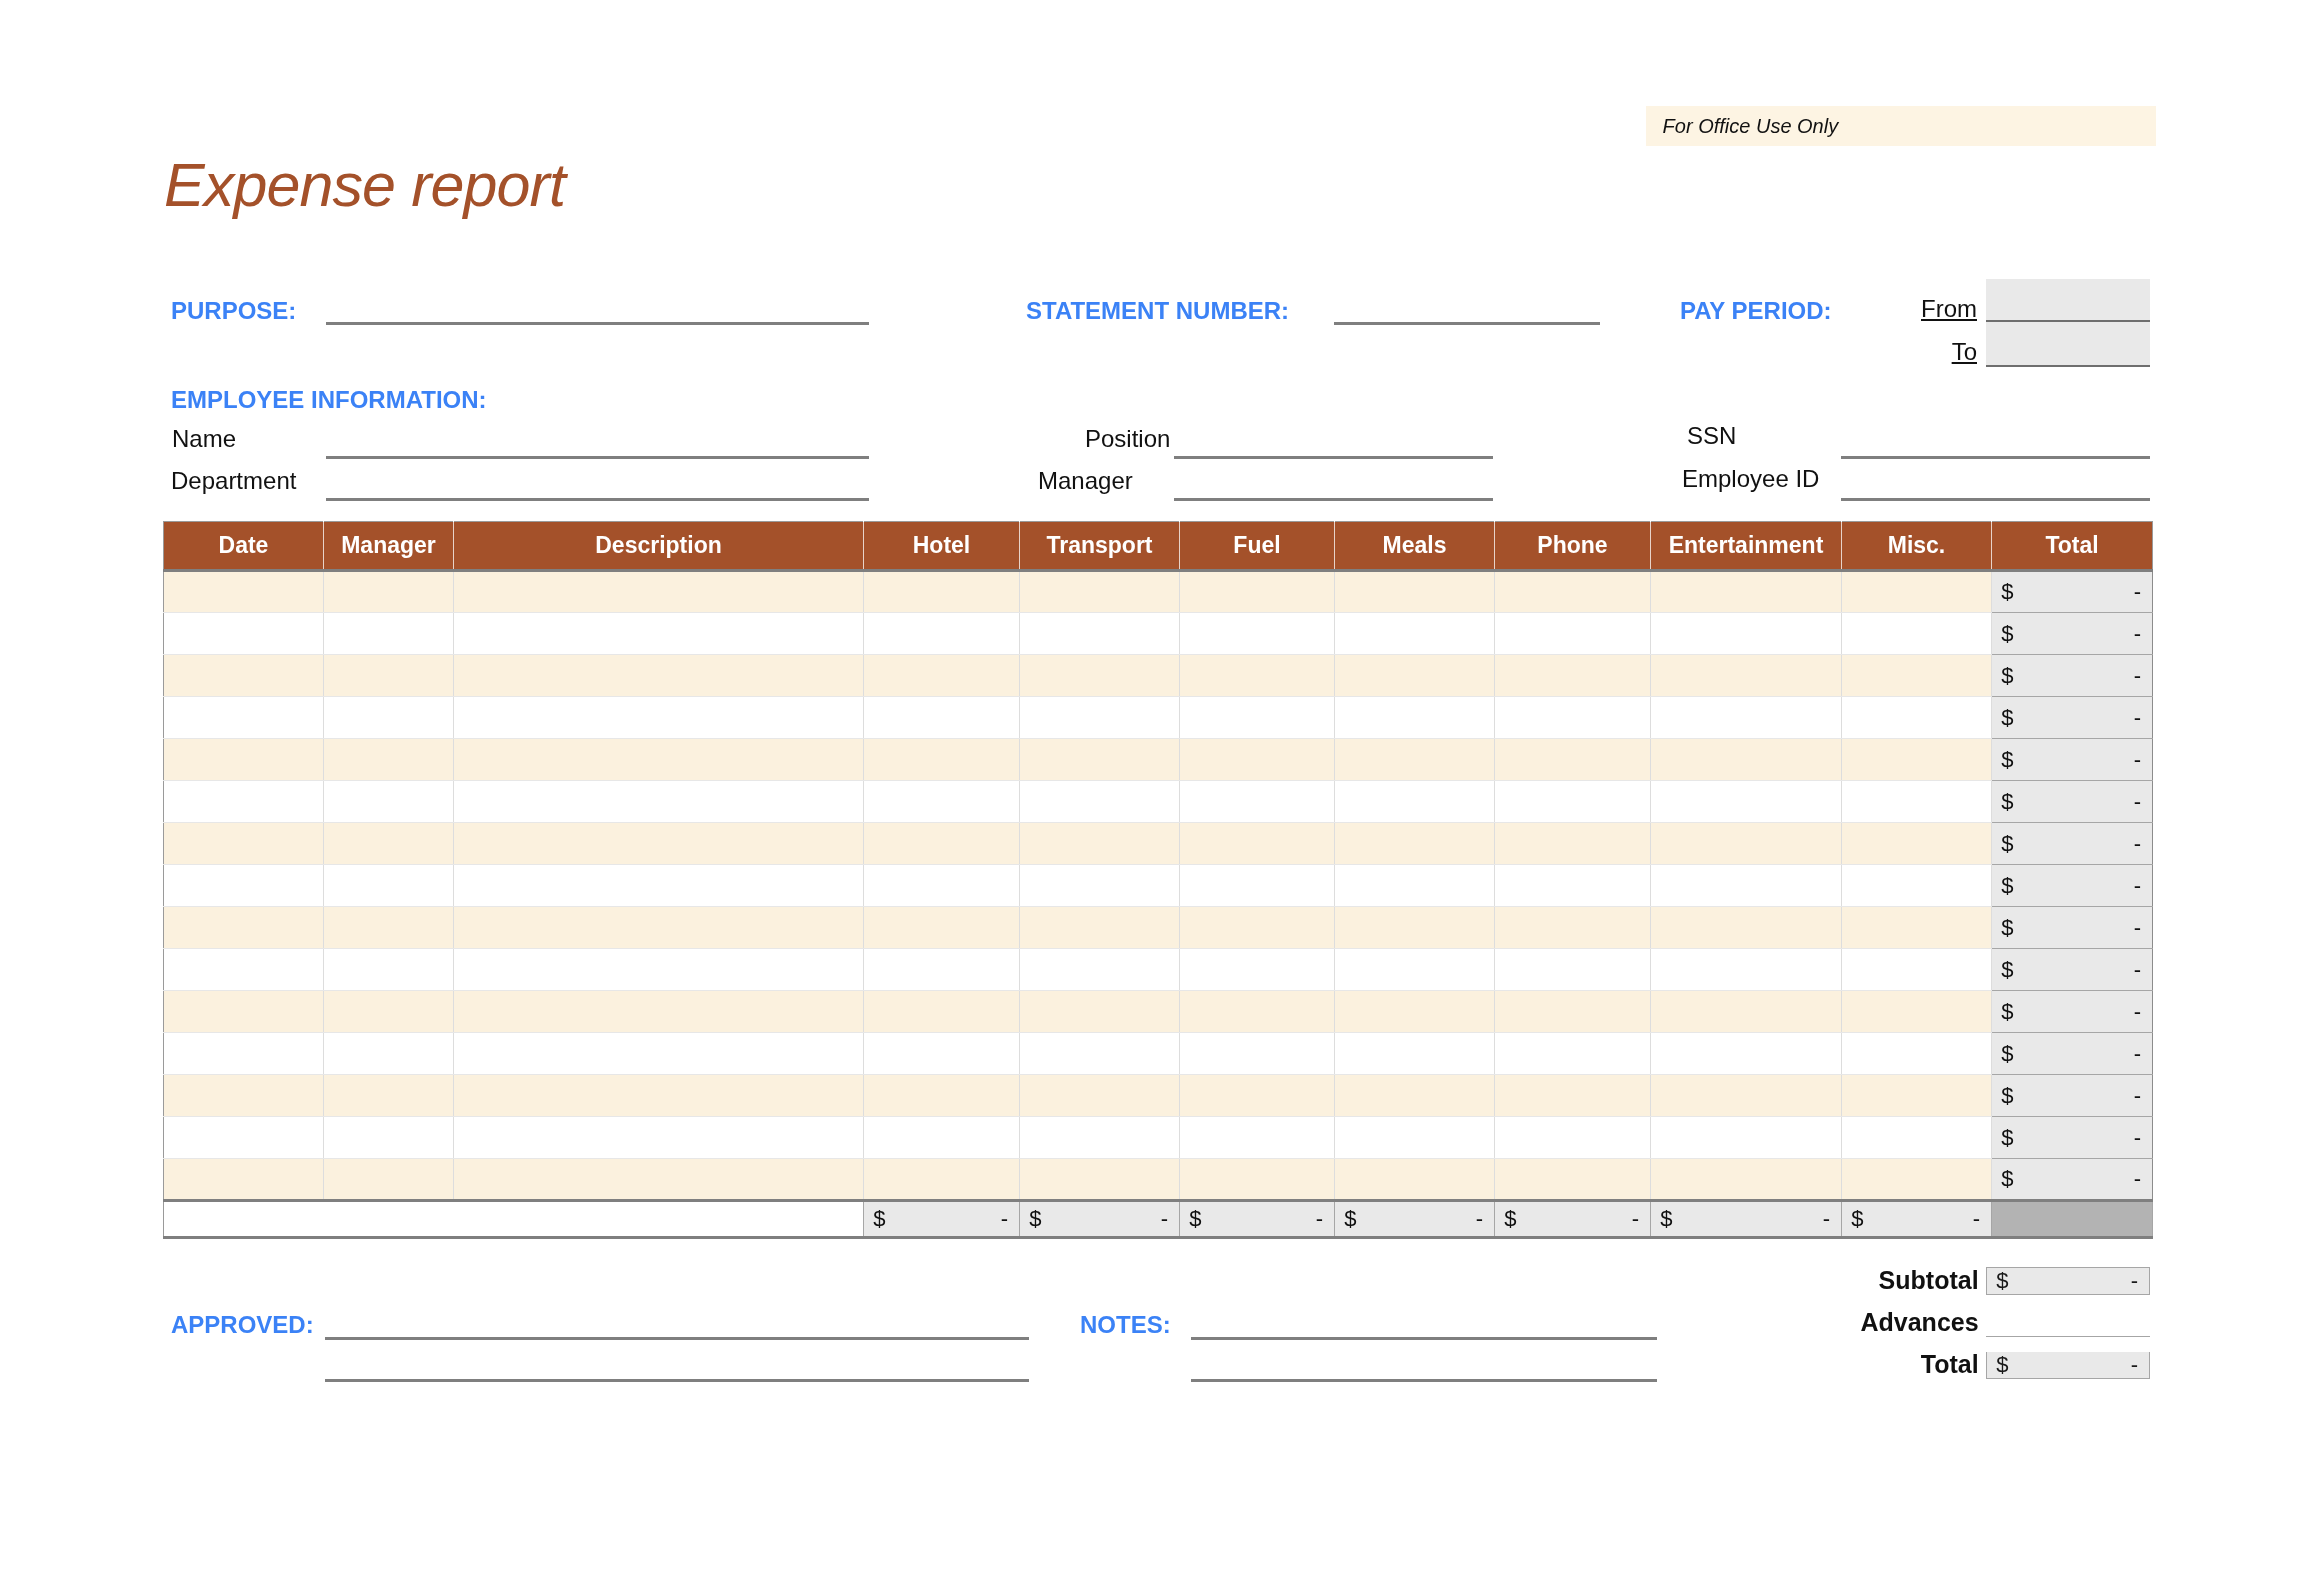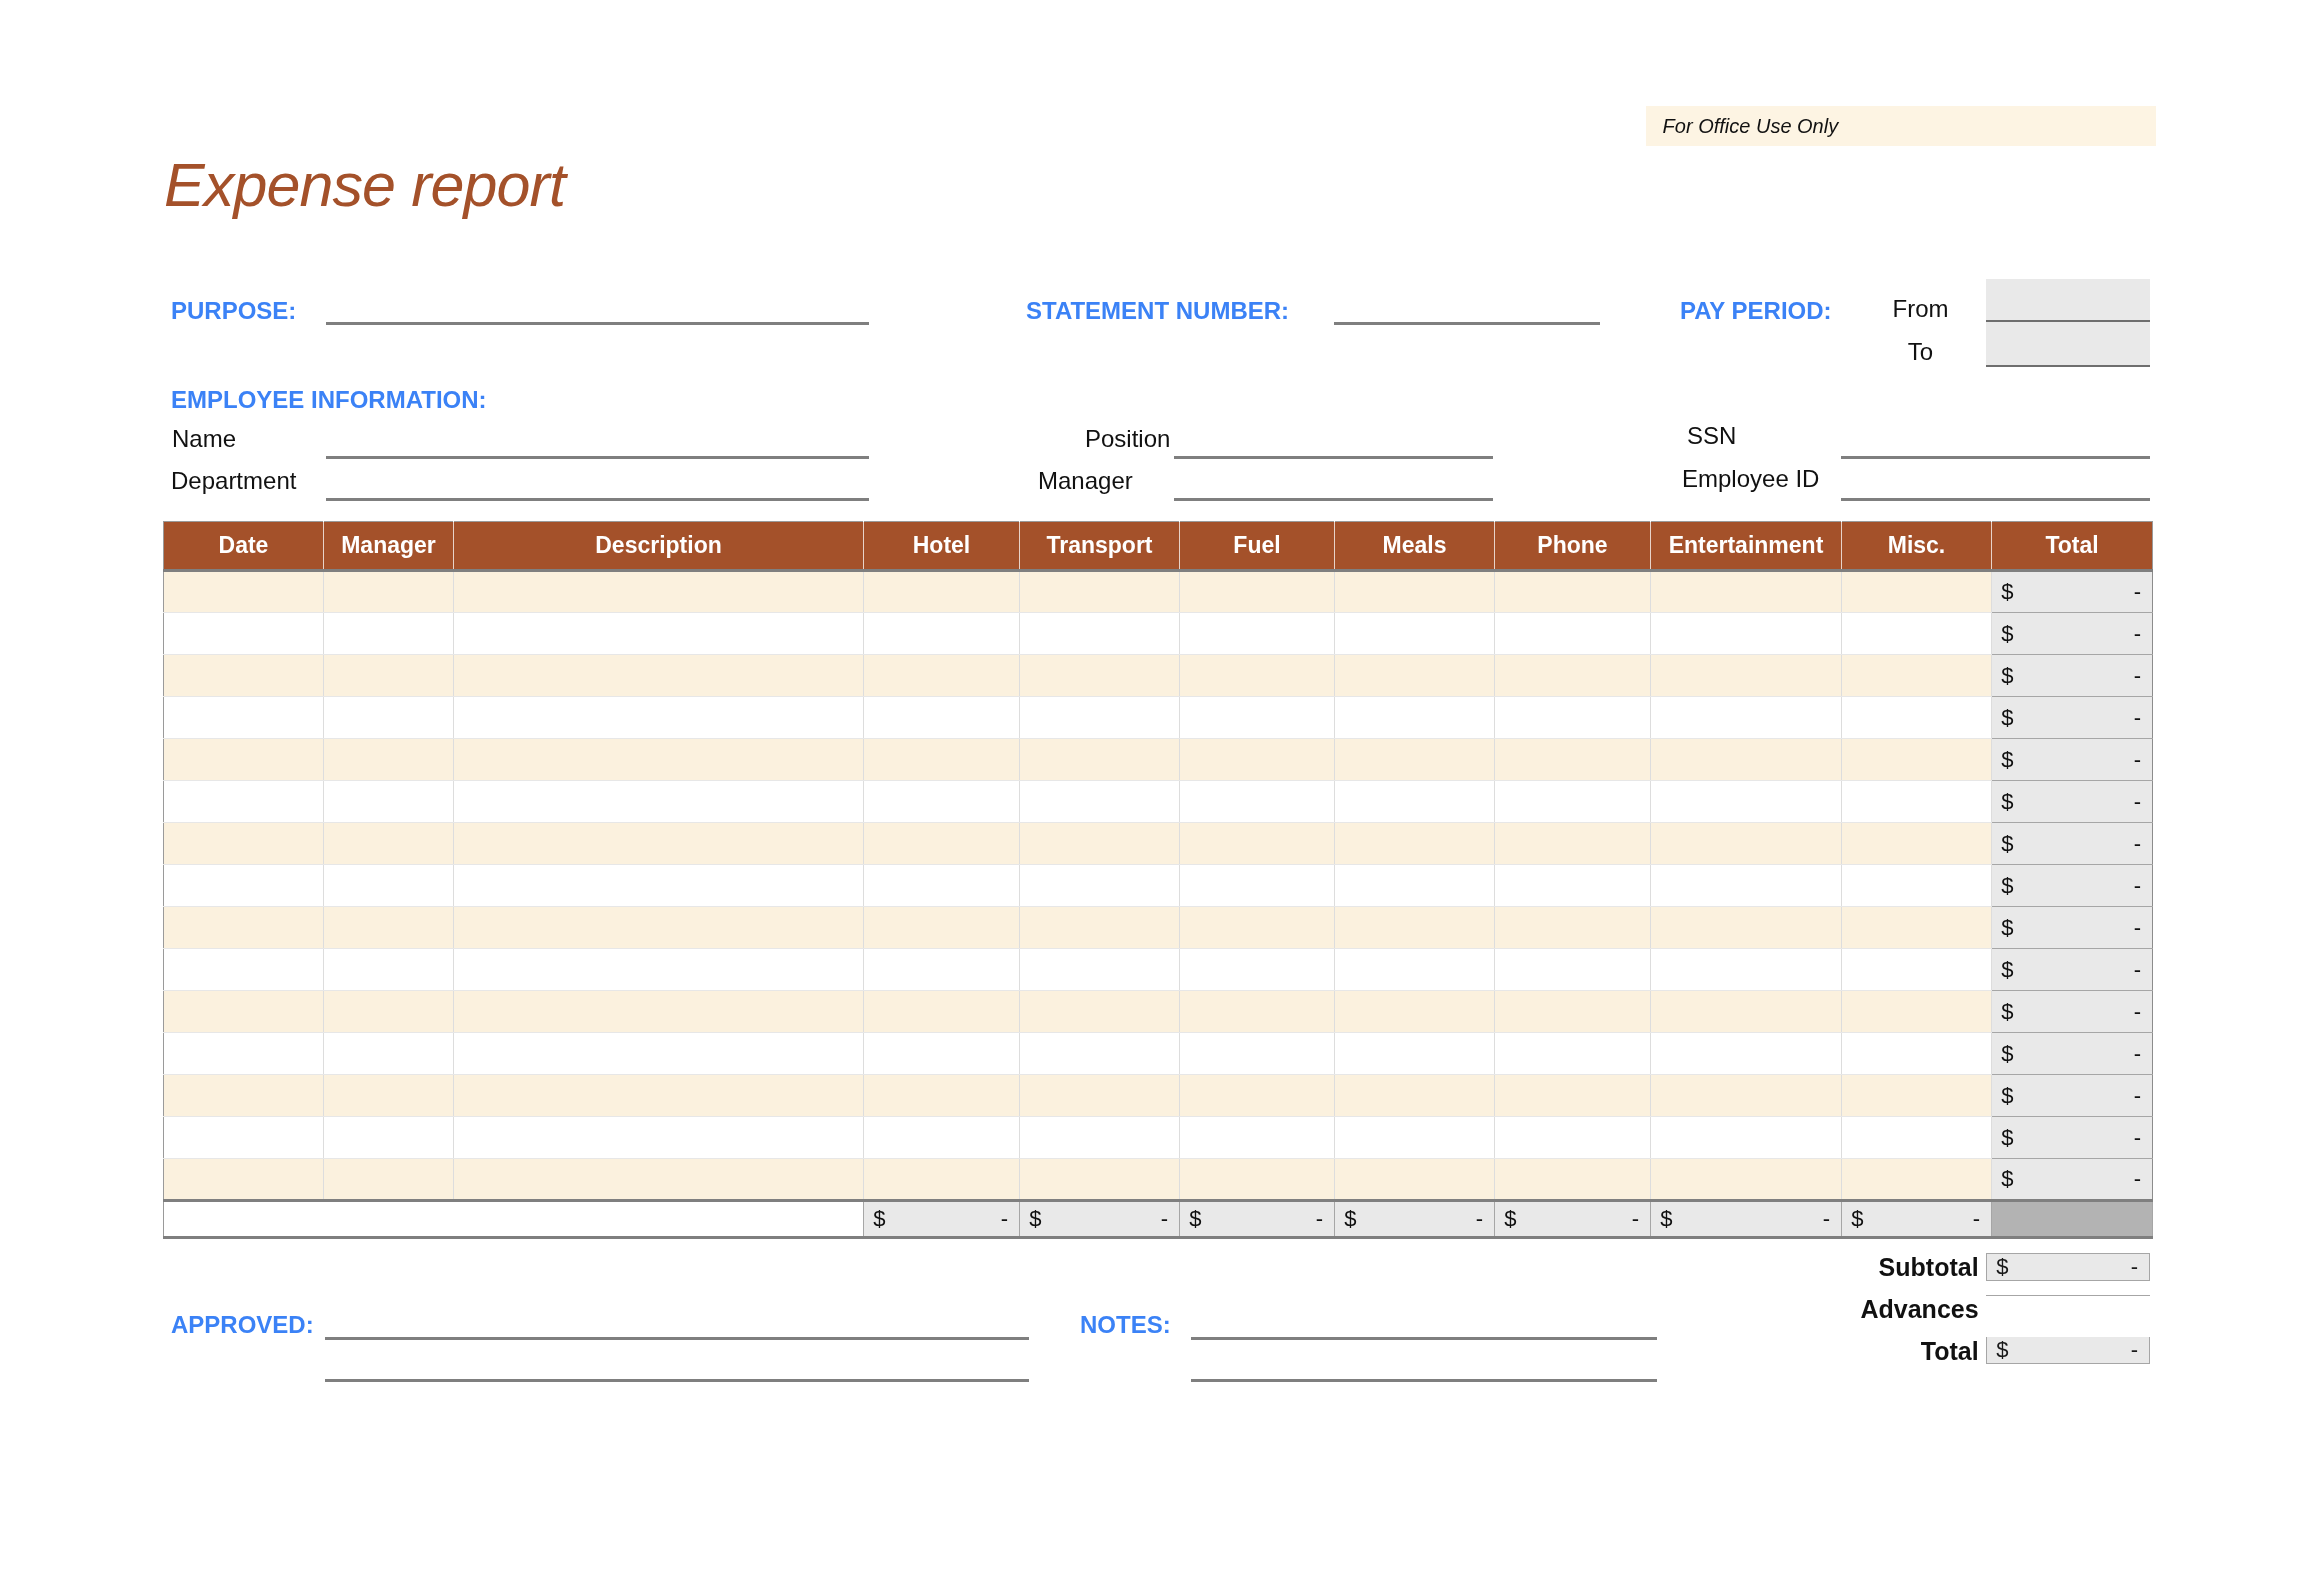--- a/index.html
+++ b/index.html
@@ -16,21 +16,21 @@
   .banner span { font-style:italic; font-size:20px; color:#111; }
 
   
   .title { left:164px; top:150px; font-size:61px; color:#A4512A; letter-spacing:-0.9px;font-style:italic; }
 
   
   .glabel { color:#3b82f6; font-weight:bold; font-size:24px; white-space:nowrap; }
   .blabel { color:#111; font-size:24px; white-space:nowrap; }
   .rule { height:2.8px; background:#7F7F7F; }
 
-  .rt { text-align:center; }
+  .rt { text-align:right;text-decoration:underline; }
 
   .paybox { width:164px; background:#E9E9E9; border-bottom:2.8px solid #6e6e6e; }
 
   
   .expense-table { position:absolute; left:163px; top:521px; width:1987px;
                    border-collapse:collapse; table-layout:fixed;
                    border-left:1.8px solid #9a9a9a; border-right:1.8px solid #9a9a9a;
                    border-top:1.8px solid #9a9a9a; }
   .expense-table th {
     background:#A4512A; color:#fff; font-size:23px; font-weight:bold;
@@ -49,21 +49,21 @@
            padding:0 11px 0 9.2px; font-size:22px; color:#111; height:100%; }
   
   td.blank { background:#ffffff; border:none; height:37px; }
   td.sumcell { background:#E9E9E9; border:1.8px solid #A6A6A6;
                border-bottom:3.7px solid #7f7f7f; height:37px; }
   td.darkcell { background:#B3B3B3; border:1.8px solid #A6A6A6;
                 border-bottom:3.7px solid #7f7f7f; height:37px; }
 
   
   .summary { left:1661px; top:1253px; width:489px; }
-  .srow { display:flex; height:42px; align-items:flex-start; }
+  .srow { display:flex; height:42px; align-items:flex-end; }
   .slabel { flex:1; text-align:right; font-weight:bold; font-size:25px; color:#111;
             display:flex; align-items:center; justify-content:flex-end; padding-right:7.4px; }
   .scell { width:164px; border:1.8px solid #A6A6A6; display:flex; align-items:center;
            justify-content:space-between; padding:0 11px 0 9.2px; font-size:22px; }
   .scell.gray { background:#E9E9E9; }
   .scell.white { background:#ffffff; }
   .summary .srow:nth-child(2) .scell { border-top:none; }
   .summary .srow:nth-child(3) .scell { border-top:none; }
 </style>
 </head>

